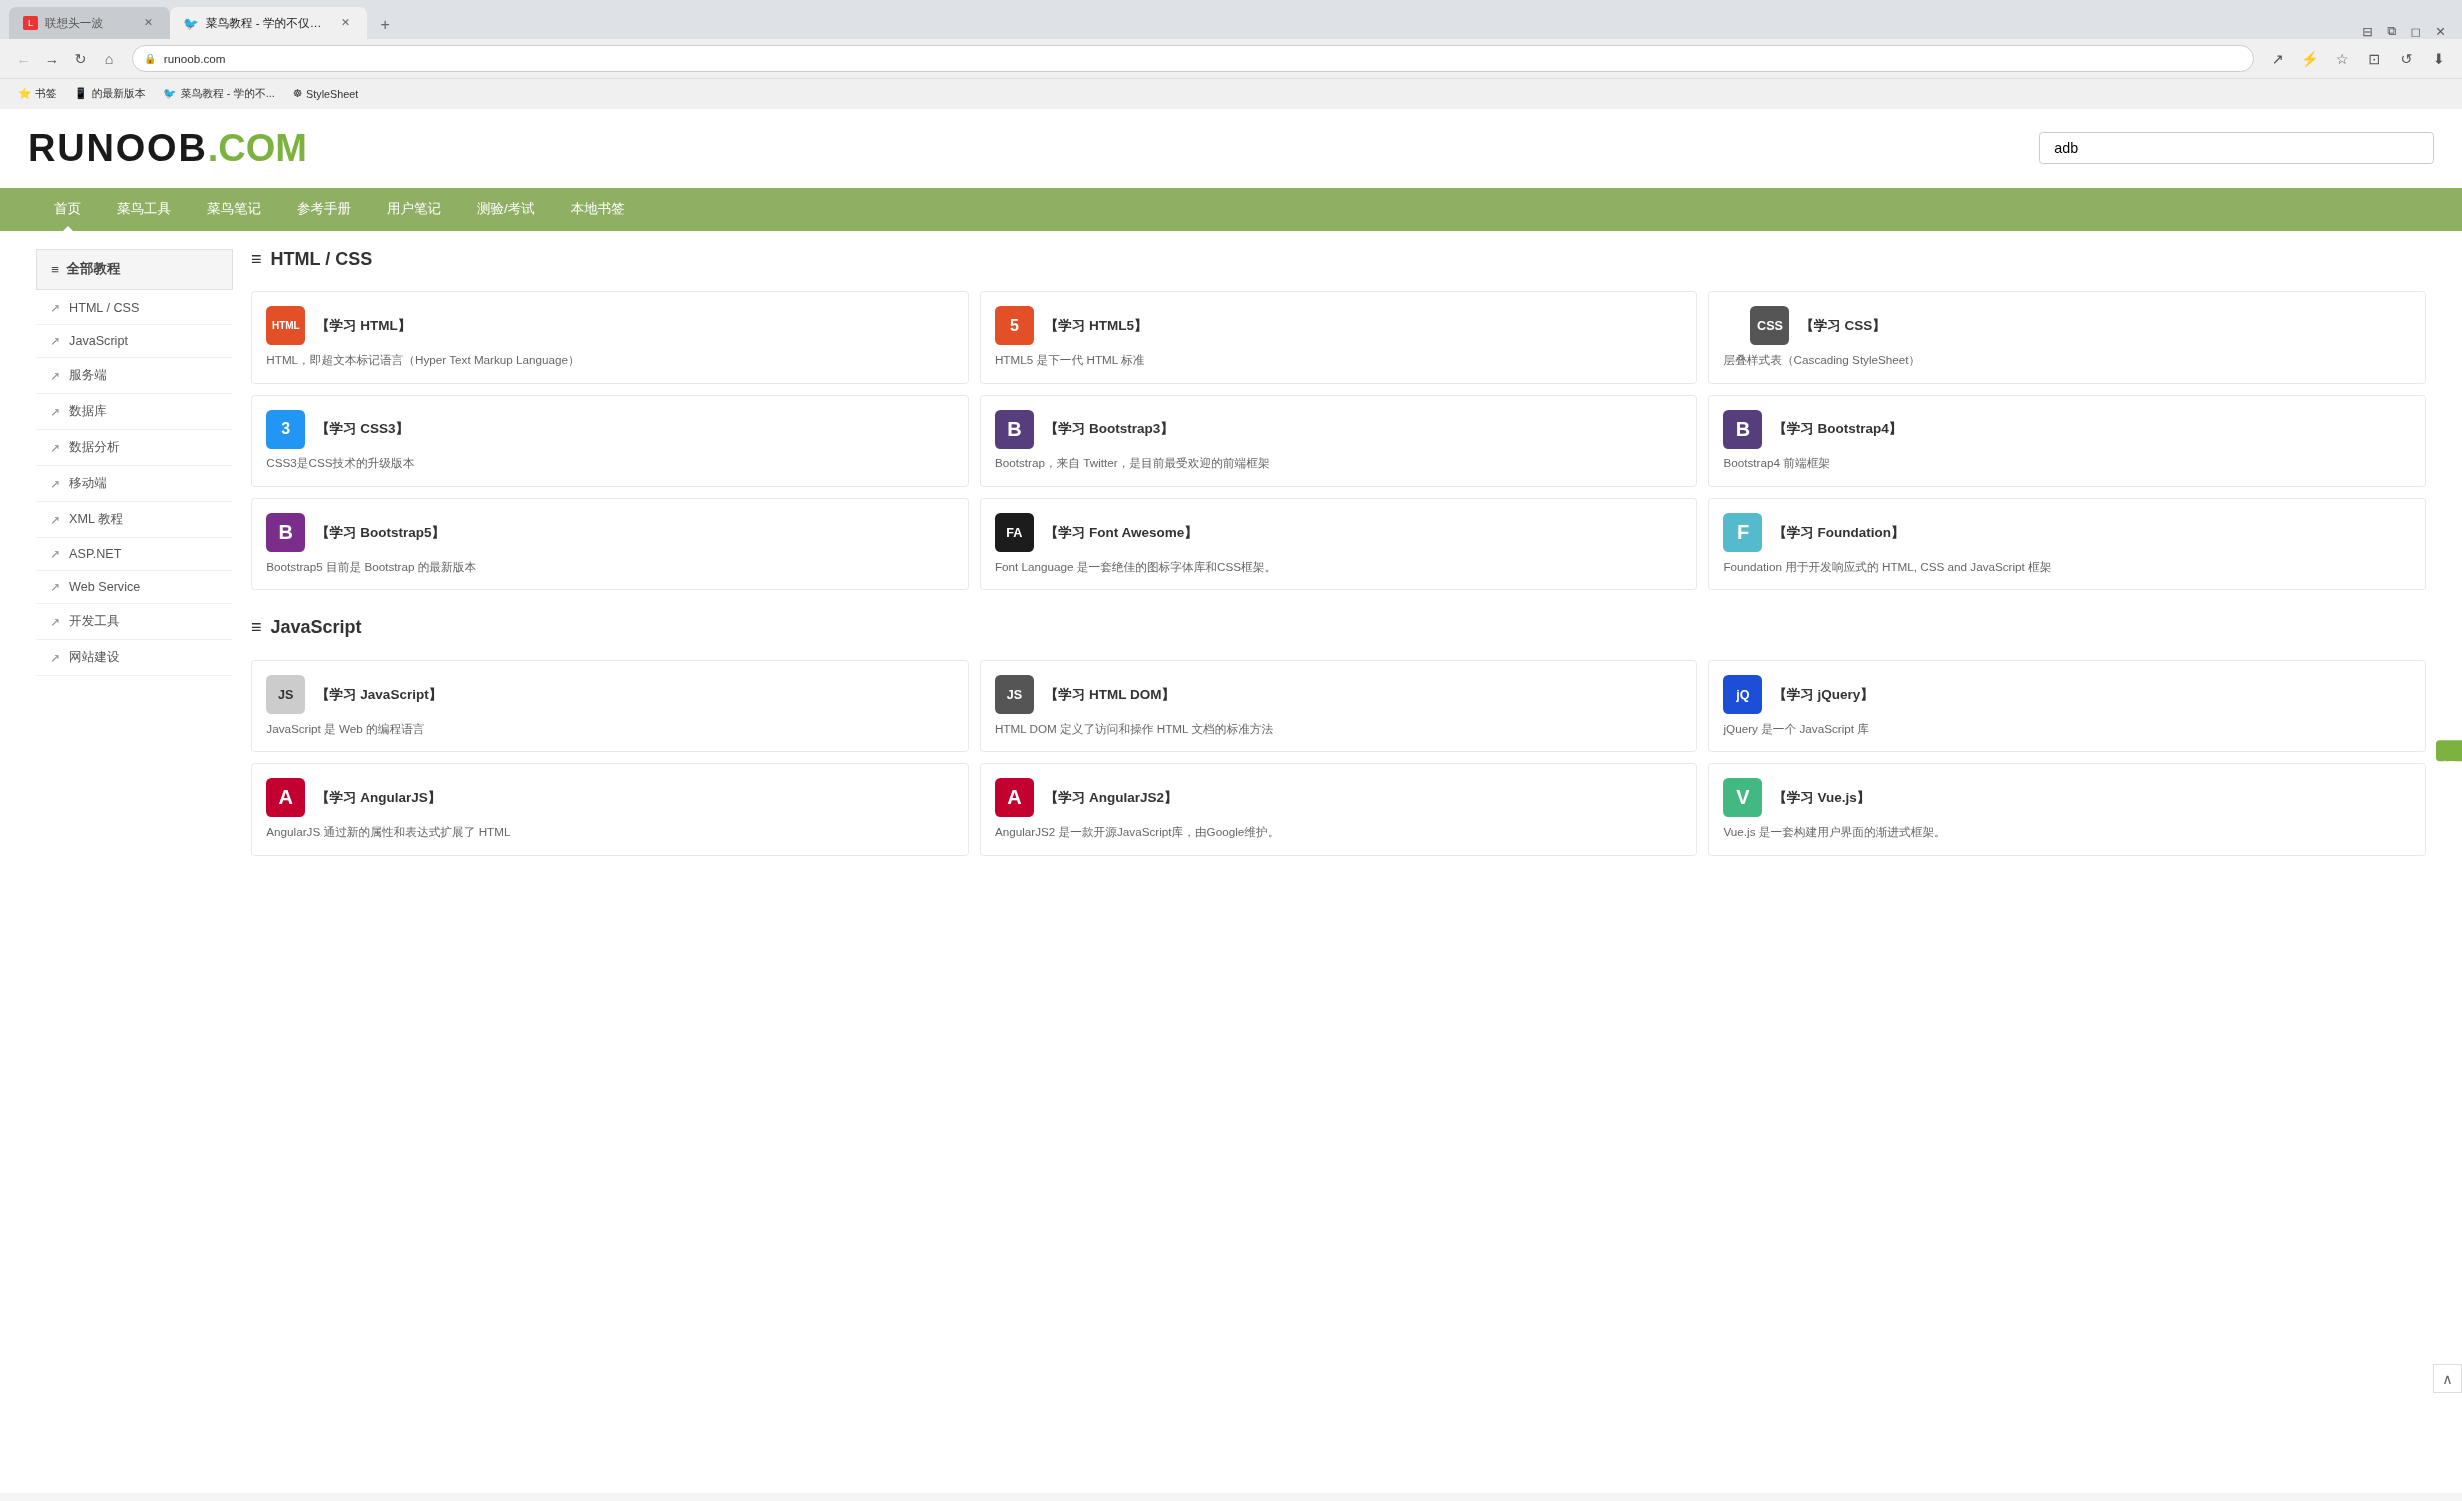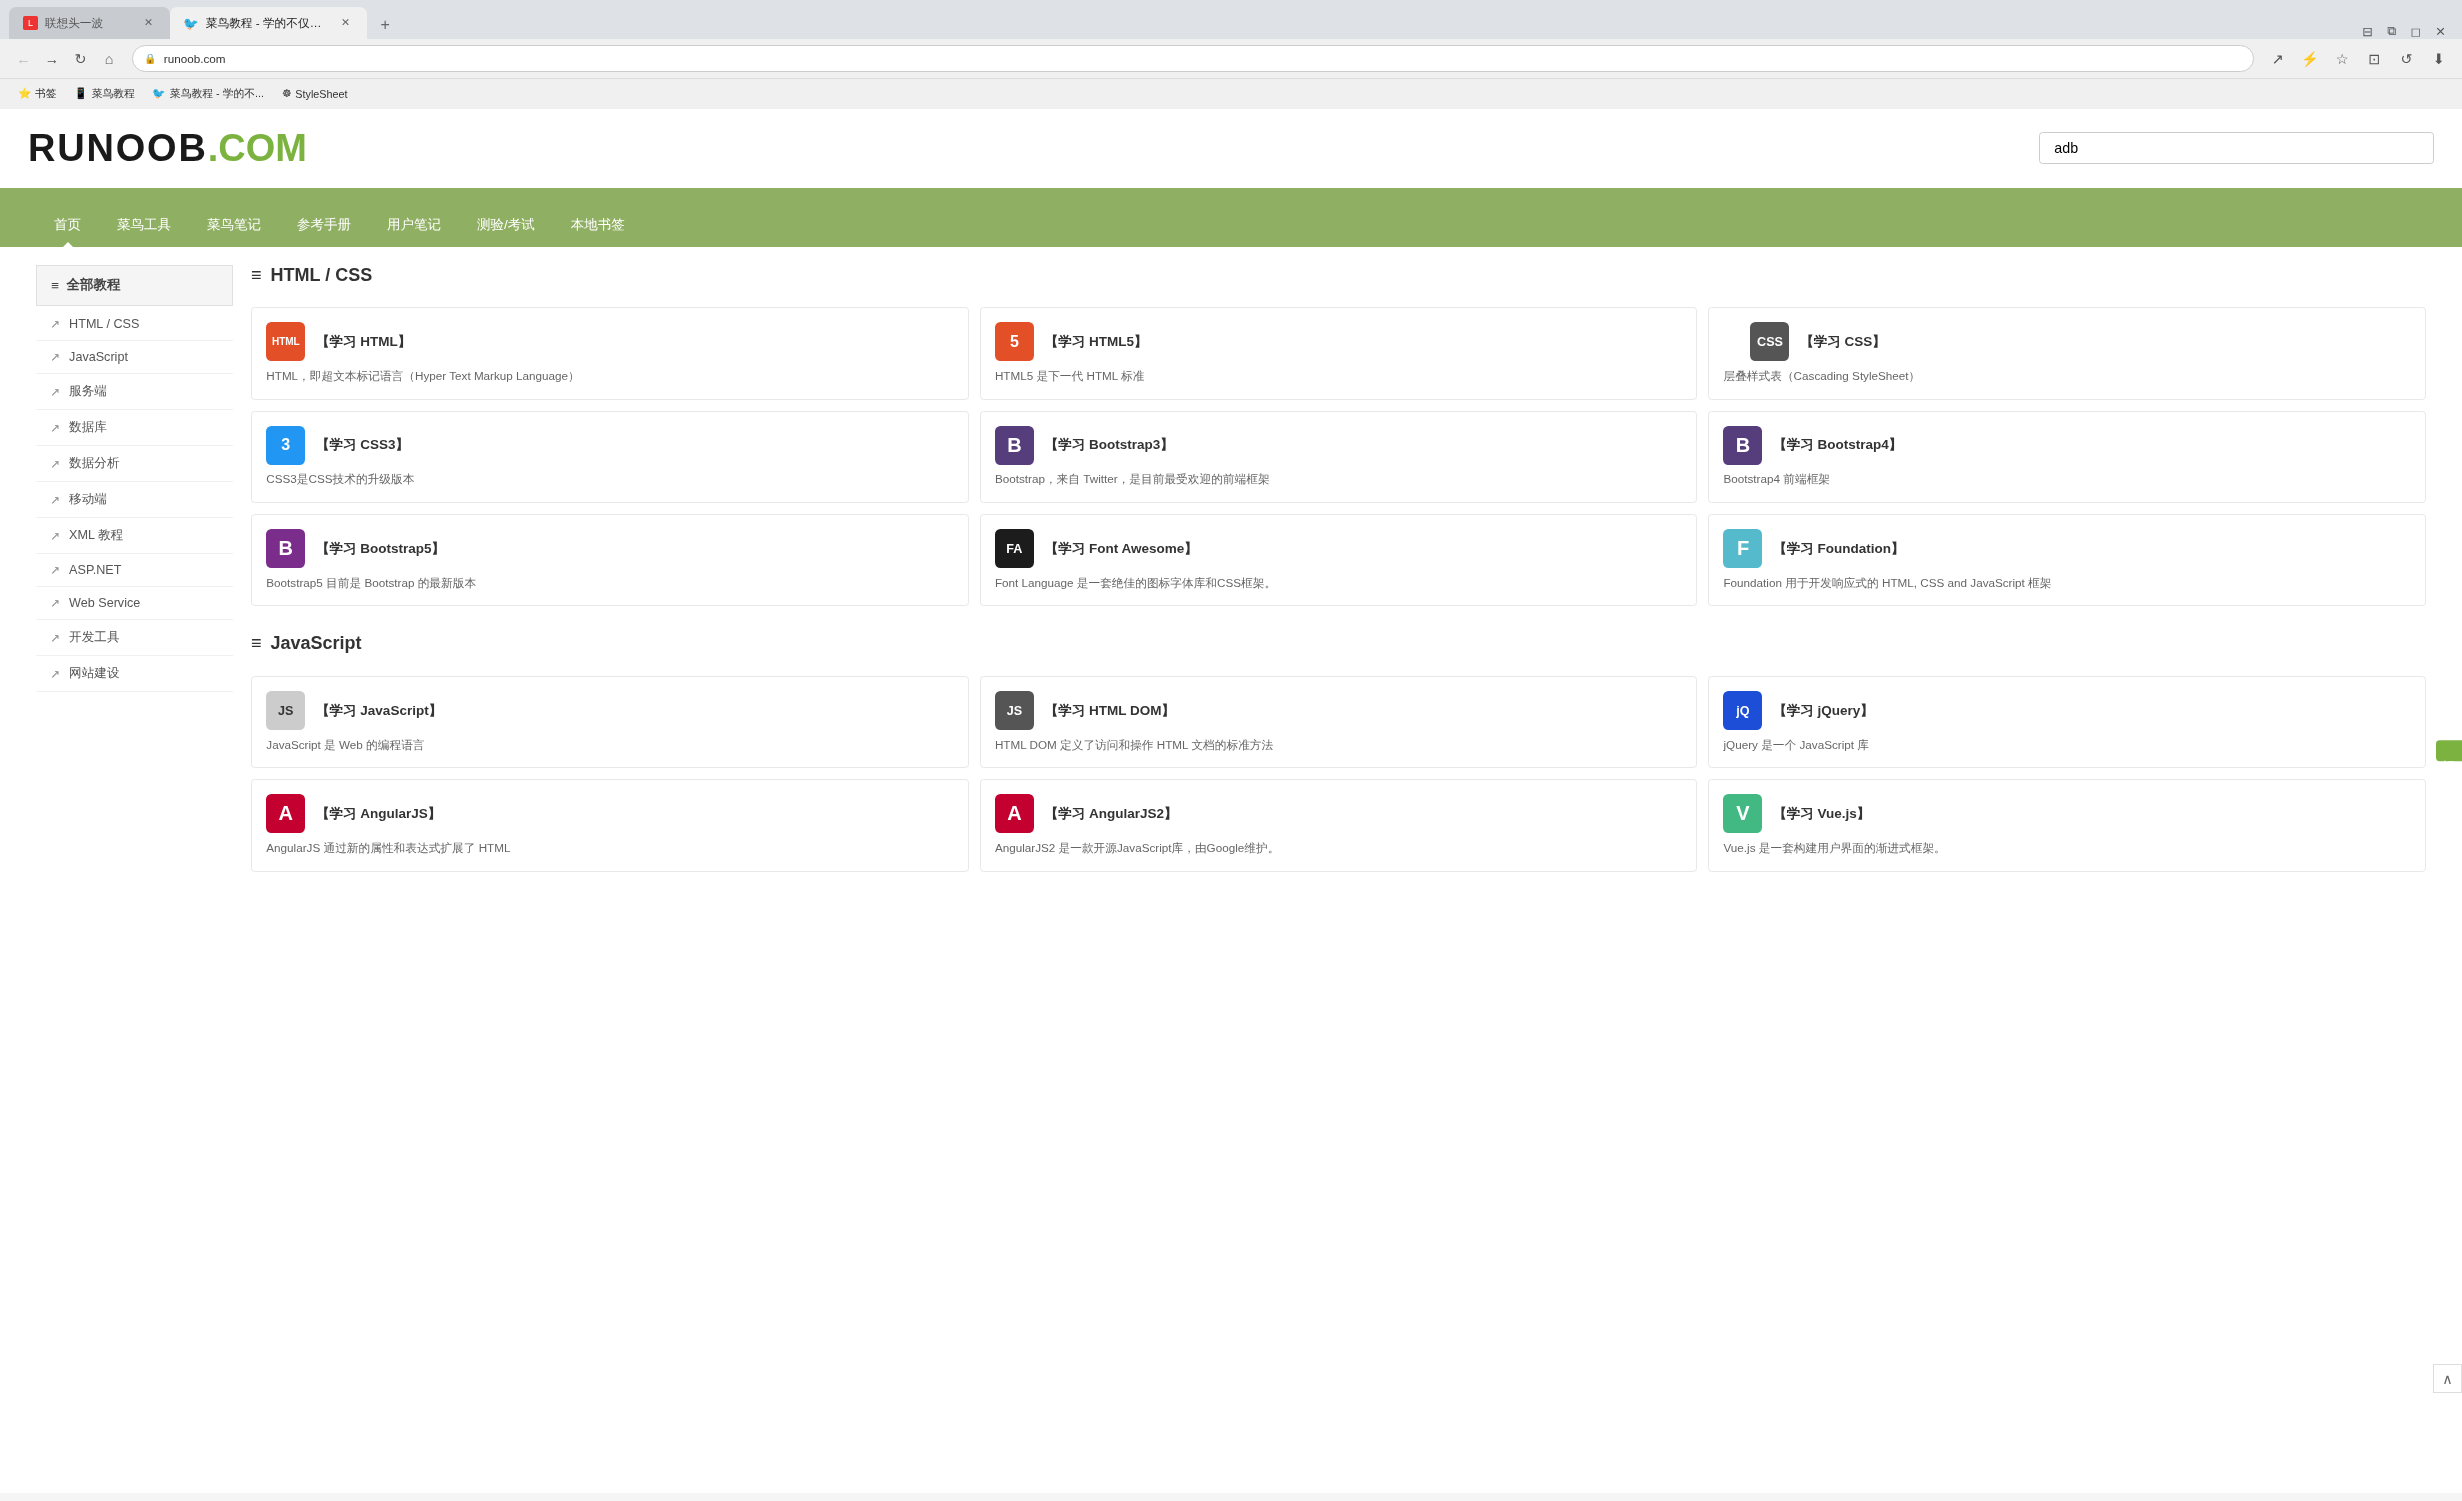--- a/index.html
+++ b/index.html
@@ -33,21 +33,21 @@
 
     
     .site-header { display: flex; align-items: center; padding: 18px 28px; background: #fff; justify-content: space-between; }
     .logo { display: flex; align-items: baseline; }
     .logo-runoob { font-size: 38px; font-weight: 900; color: #1a1a1a; letter-spacing: 1.8px; font-family: Impact, Arial Black, sans-serif; }
     .logo-com { font-size: 38px; font-weight: 900; color: #7cb340; font-family: Impact, Arial Black, sans-serif; }
     .search-box { border: 0.9px solid #ccc; border-radius: 3.6px; padding: 7.2px 14.3px; font-size: 14.3px; width: 395px; outline: none; }
 
     
     .site-nav { background: #8faf62; display: flex; align-items: center; padding: 0 36px; }
-    .nav-item { color: #fff; padding: 12.6px 18px; cursor: pointer; font-size: 13.5px; position: relative; margin-top: 16px; }
+    .nav-item { color: #fff; padding: 12.6px 18px; cursor: pointer; font-size: 13.5px; position: relative; }
     .nav-item.active { color: #fff; }
     .nav-item.active::after { content: ''; position: absolute; bottom: 0; left: 50%; transform: translateX(-50%); border: 5.4px solid transparent; border-bottom: 5.4px solid #fff; }
 
     
     .main-layout { display: flex; padding: 18px 36px; gap: 18px; }
 
     
     .sidebar { width: 197px; flex-shrink: 0; }
     .sidebar-header { display: flex; align-items: center; gap: 7.2px; padding: 10.8px 14.3px; background: #f5f5f5; border: 0.9px solid #e0e0e0; font-size: 13.5px; font-weight: bold; color: #444; margin-bottom: 1.8px; }
     .sidebar-item { display: flex; align-items: center; gap: 9px; padding: 9px 14.3px; color: #555; cursor: pointer; font-size: 12.6px; border-bottom: 0.9px solid #f0f0f0; }
@@ -129,21 +129,21 @@
     </div>
   </div>
 
   <div class="bookmarks-bar">
     <div class="bookmark-item">
       <span>⭐</span>
       <span>书签</span>
     </div>
     <div class="bookmark-item">
       <span>📱</span>
-      <span>菜鸟教程</span>
+      <span>的最新版本</span>
     </div>
     <div class="bookmark-item">
       <span>🐦</span>
       <span>菜鸟教程 - 学的不...</span>
     </div>
     <div class="bookmark-item">
       <span>☸</span>
       <span>StyleSheet</span>
     </div>
   </div>

